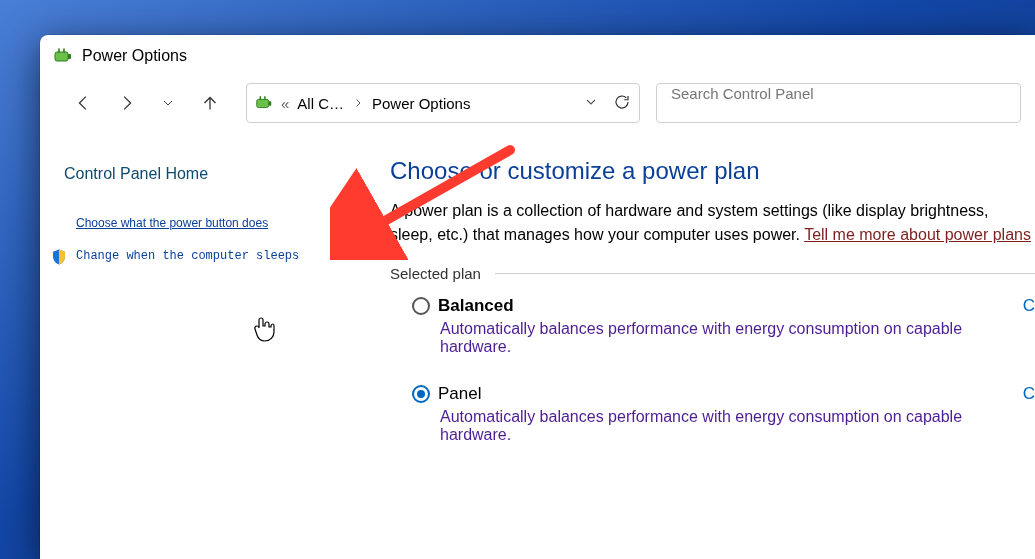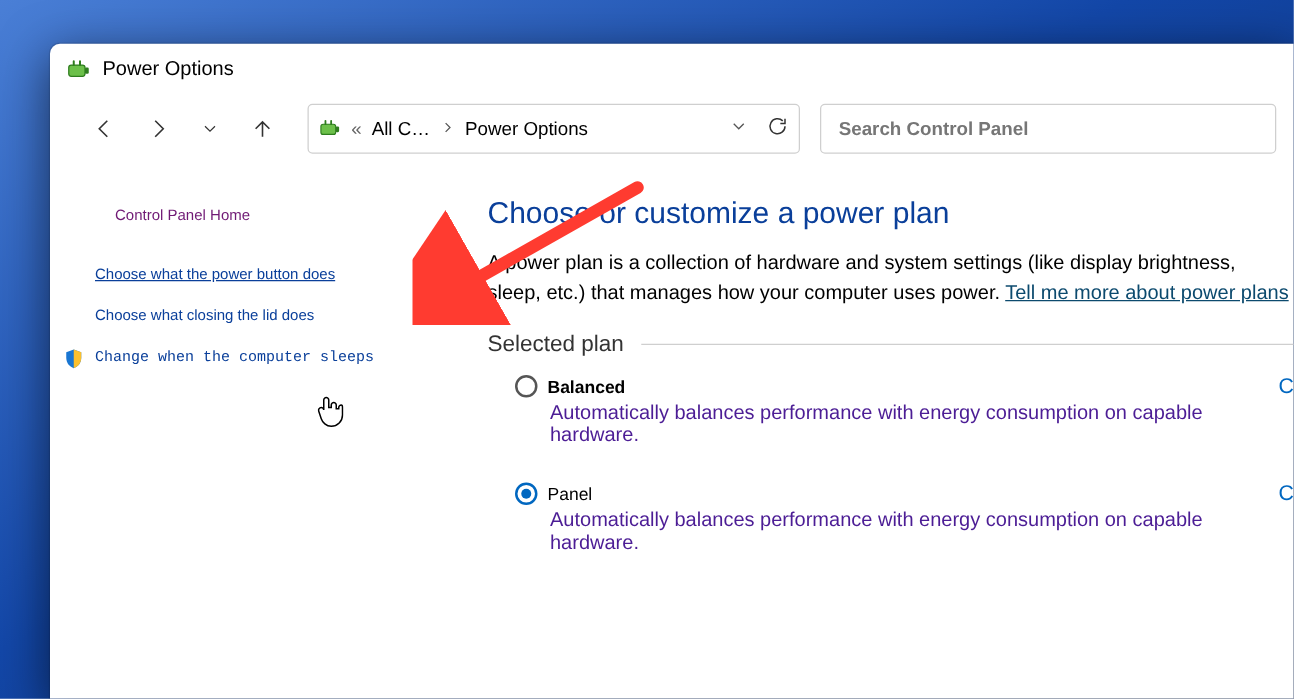--- a/index.html
+++ b/index.html
@@ -31,59 +31,59 @@
     border:1px solid #cfcfcf;border-radius:4px;height:38px;padding:0 6px 0 6px;
     margin-left:12px;min-width:380px;
   }
   .breadcrumb-box .bc-icon{width:22px;height:22px;display:flex;align-items:center;justify-content:center;}
   .bc-sep{color:#666;}
   .bc-text{padding:0 2px;white-space:nowrap;}
   .bc-chevron{margin:0 2px;}
   .bc-dropdown{margin-left:auto;margin-right:6px;}
   .refresh-btn{margin-left:4px;margin-right:2px;}
   .search-box{
-    flex:1;display:flex;align-items:center;border:1px solid #cfcfcf;border-radius:4px;
-    height:38px;padding:0 12px;margin-left:10px;color:#767676;font-weight:bold;
+    flex:1;display:flex;align-items:flex-start;border:1px solid #cfcfcf;border-radius:4px;
+    height:38px;padding:0 12px;margin-left:10px;color:#767676;
   }
   .search-box input{
     border:0;outline:0;font:inherit;width:100%;color:#000;background:transparent;
   }
   .search-box input::placeholder{color:#767676;}
   .content{display:flex;padding:22px 0 0 0;}
   .sidebar{
     width:300px;flex:0 0 auto;padding-right:10px;
   }
-  .sidebar .cp-home{color:#701a75;font-size:12px;padding:8px 0 24px 52px;}
+  .sidebar .cp-home{color:#0c4a6e;font-size:16px;padding:8px 0 24px 24px;}
   .side-link{
     display:block;color:#0a3f9a;font-size:12px;padding:8px 0 8px 36px;line-height:1.45;
   }
   .side-link.hover{color:#0a3f9a;text-decoration:underline;}
   .side-link.with-icon{position:relative;font-family:Liberation Mono, monospace;}
   .side-link .shield{
     position:absolute;left:10px;top:8px;width:18px;height:18px;
   }
   .main{flex:1;padding-left:40px;padding-right:0;}
   .main h1{
     font-size:24px;font-weight:400;color:#0a3f9a;margin:0 0 14px 0;
   }
   .main p.desc{margin:0 0 18px 0;line-height:1.5;font-size:16px;color:#000;max-width:680px;}
-  .main p.desc a{color:#0c4a6e;text-decoration:underline;}
+  .main p.desc a{color:#7f1d1d;text-decoration:underline;}
   .section-label{
-    display:flex;align-items:center;gap:14px;font-size:18px;color:#333;margin-bottom:10px;
+    display:flex;align-items:center;gap:14px;font-size:15px;color:#333;margin-bottom:10px;
   }
   .section-label .line{flex:1;height:1px;background:#cfcfcf;}
   .plan{padding:4px 0 10px 22px;}
   .plan-row{display:flex;align-items:center;gap:8px;}
   .radio{
     width:18px;height:18px;border:2px solid #555;border-radius:50%;box-sizing:border-box;
     display:inline-flex;align-items:center;justify-content:center;flex:0 0 auto;
   }
   .radio.checked{border-color:#0067c0;}
   .radio.checked::after{content:"";width:8px;height:8px;background:#0067c0;border-radius:50%;}
-  .plan-name{font-size:14px;}
+  .plan-name{font-size:17px;}
   .plan-name.bold{font-weight:700;}
   .plan-sub{padding:4px 0 14px 28px;font-size:16px;color:#4c1d95;}
   .plan-edge{position:absolute;right:0;color:#0067c0;font-size:17px;}
   
   .arrow{position:absolute;pointer-events:none;}
   
   .hand-cursor{position:absolute;pointer-events:none;}
   
   .battery-icon svg{display:block;}
 </style>
@@ -158,21 +158,20 @@
       <input type="text" placeholder="Search Control Panel" style="">
     </div>
   </div>
 
   <div class="content">
 
     <div class="sidebar">
       <div class="cp-home">Control Panel Home</div>
 
       <a class="side-link hover">Choose what the power button does</a>
-      <a class="side-link">Choose what closing the lid does</a>
       <a class="side-link with-icon">
         <span class="shield">
           <svg width="18" height="18" viewBox="0 0 24 24">
             <path d="M12 2 L20 5 V11 C20 17 16 21 12 22 C8 21 4 17 4 11 V5 Z" fill="#1976d2"></path>
             <path d="M12 2 L20 5 V11 C20 17 16 21 12 22 Z" fill="#fbc02d"></path>
           </svg>
         </span>
         <span>Change when the computer sleeps</span>
       </a>
     </div>

